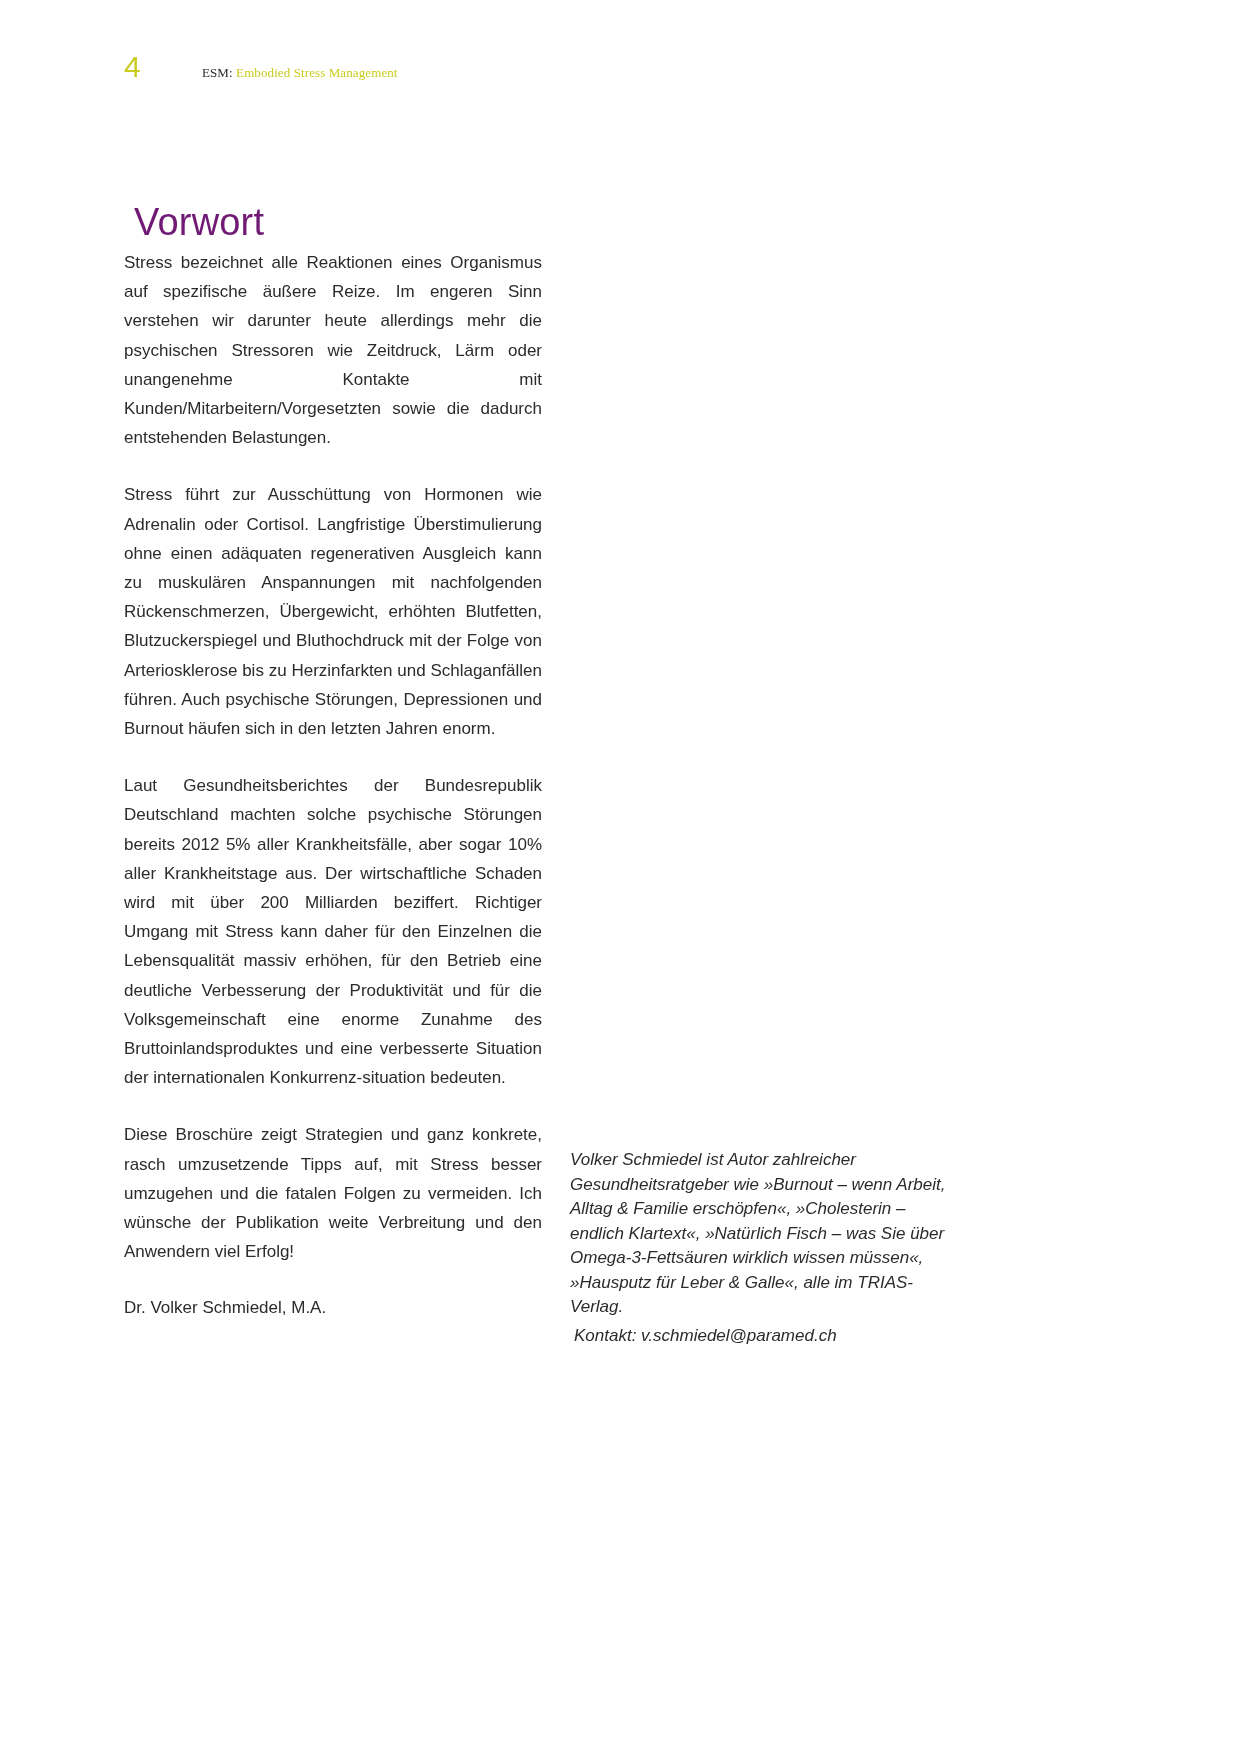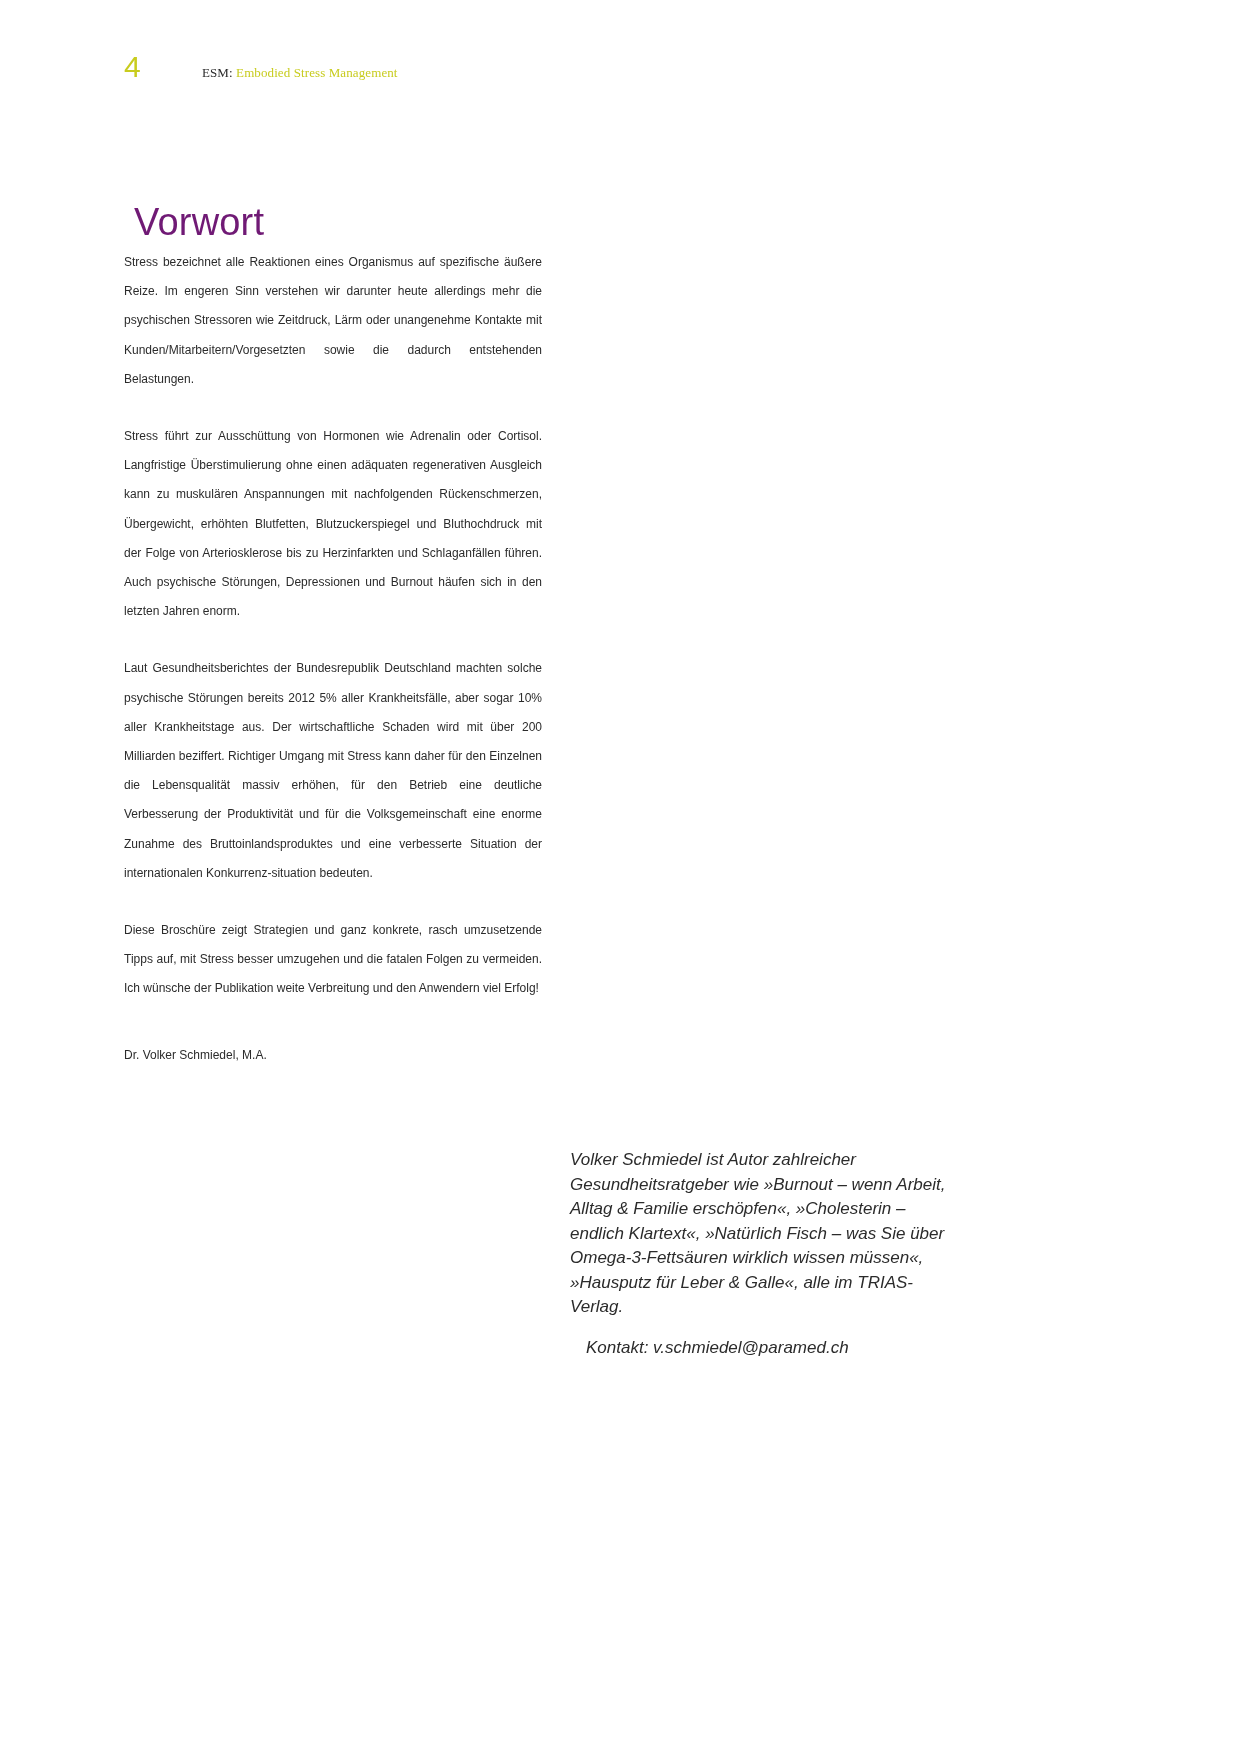--- a/index.html
+++ b/index.html
@@ -62,28 +62,28 @@
 
   
   .body-column {
     position: absolute;
     top: 248px;
     left: 124px;
     width: 418px;
   }
   .body-column p {
     margin: 0 0 28px 0;
-    font-size: 12px;
+    font-size: 17px;
     line-height: 29.2px;
     text-align: justify;
     text-justify: inter-word;
     color: #2b2b2b;
   }
   .body-column p.last-para {
-    margin-bottom: 37px;
+    margin-bottom: 26px;
   }
   .body-column p.signature {
     text-align: left;
     margin-bottom: 8px;
   }
 
   
   .side-note {
     position: absolute;
     top: 1148px;
@@ -91,21 +91,21 @@
     width: 390px;
     font-style: italic;
     font-size: 17px;
     line-height: 24.5px;
     color: #2b2b2b;
   }
   .side-note p {
     margin: 0;
   }
   .side-note p.contact {
-    margin: 16px;
+    margin: 4px;
   }
 </style>
 </head>
 <body>
 
 <div class="page">
 
   <div class="header">
     <span class="header-folio">4</span>
     <span class="header-title">

